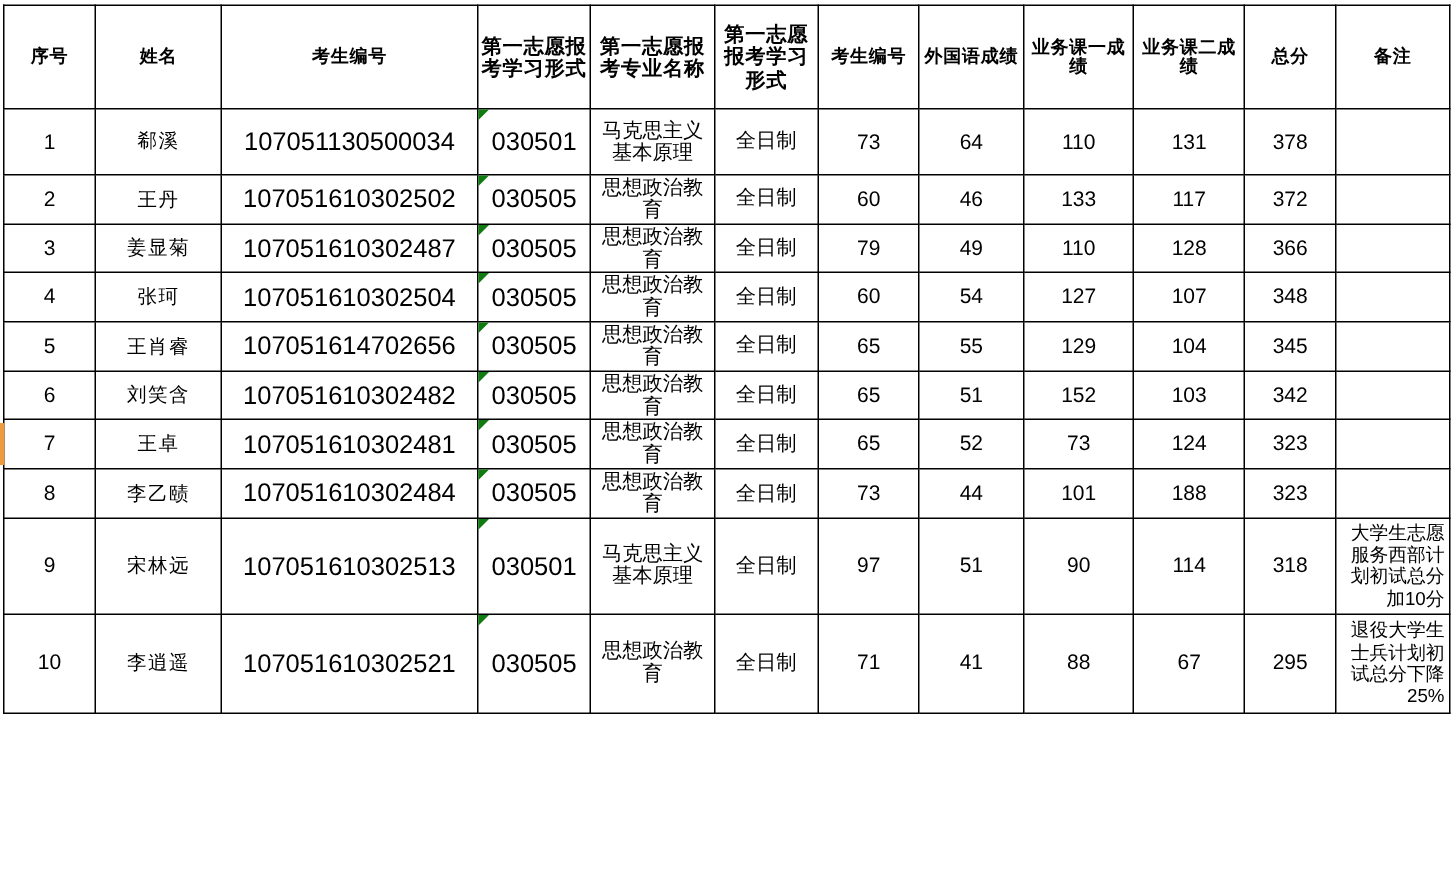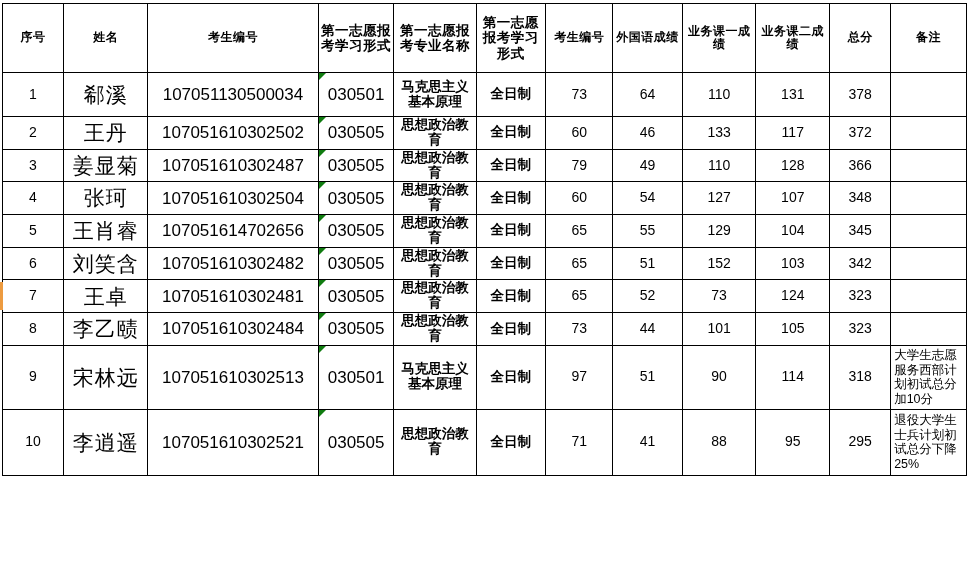--- a/index.html
+++ b/index.html
@@ -42,41 +42,40 @@
     height: 66px;
     letter-spacing: 0.5px;
   }
   thead th.narrow {
     font-size: 13.5px;
   }
   tbody td {
     font-size: 13.5px;
   }
   tbody td.name {
-    font-size: 21px;
+    font-size: 13px;
     letter-spacing: 1px;
   }
   tbody td.idx {
     font-size: 14px;
   }
   tbody td.code {
     font-size: 17px;
   }
   tbody td.num {
     font-size: 14px;
   }
   tbody td.major {
     font-size: 13.5px;
     line-height: 1.1;
-    font-weight: bold;
   }
   tbody td.remark {
     font-size: 12.5px;
     line-height: 1.18;
-    text-align: left;
+    text-align: right;
     padding: 2px 3px;
   }
   
   .marker-green::before {
     content: "";
     position: absolute;
     top: 0;
     left: 0;
     width: 0;
     height: 0;
@@ -235,21 +234,21 @@
       <tr class="r-short">
         <td class="idx">8</td>
         <td class="name">李乙赜</td>
         <td class="code">107051610302484</td>
         <td class="code marker-green">030505</td>
         <td class="major">思想政治教育</td>
         <td class="major">全日制</td>
         <td class="num">73</td>
         <td class="num">44</td>
         <td class="num">101</td>
-        <td class="num">105</td>
+        <td class="num">188</td>
         <td class="num">323</td>
         <td class="remark"></td>
       </tr>
       <tr class="r-xtall">
         <td class="idx">9</td>
         <td class="name">宋林远</td>
         <td class="code">107051610302513</td>
         <td class="code marker-green">030501</td>
         <td class="major">马克思主义基本原理</td>
         <td class="major">全日制</td>
@@ -263,19 +262,19 @@
       <tr class="r-xxtall">
         <td class="idx">10</td>
         <td class="name">李逍遥</td>
         <td class="code">107051610302521</td>
         <td class="code marker-green">030505</td>
         <td class="major">思想政治教育</td>
         <td class="major">全日制</td>
         <td class="num">71</td>
         <td class="num">41</td>
         <td class="num">88</td>
-        <td class="num">95</td>
+        <td class="num">67</td>
         <td class="num">295</td>
         <td class="remark">退役大学生士兵计划初试总分下降25%</td>
       </tr>
     </tbody>
   </table>
 </div>
 
 </body></html>

